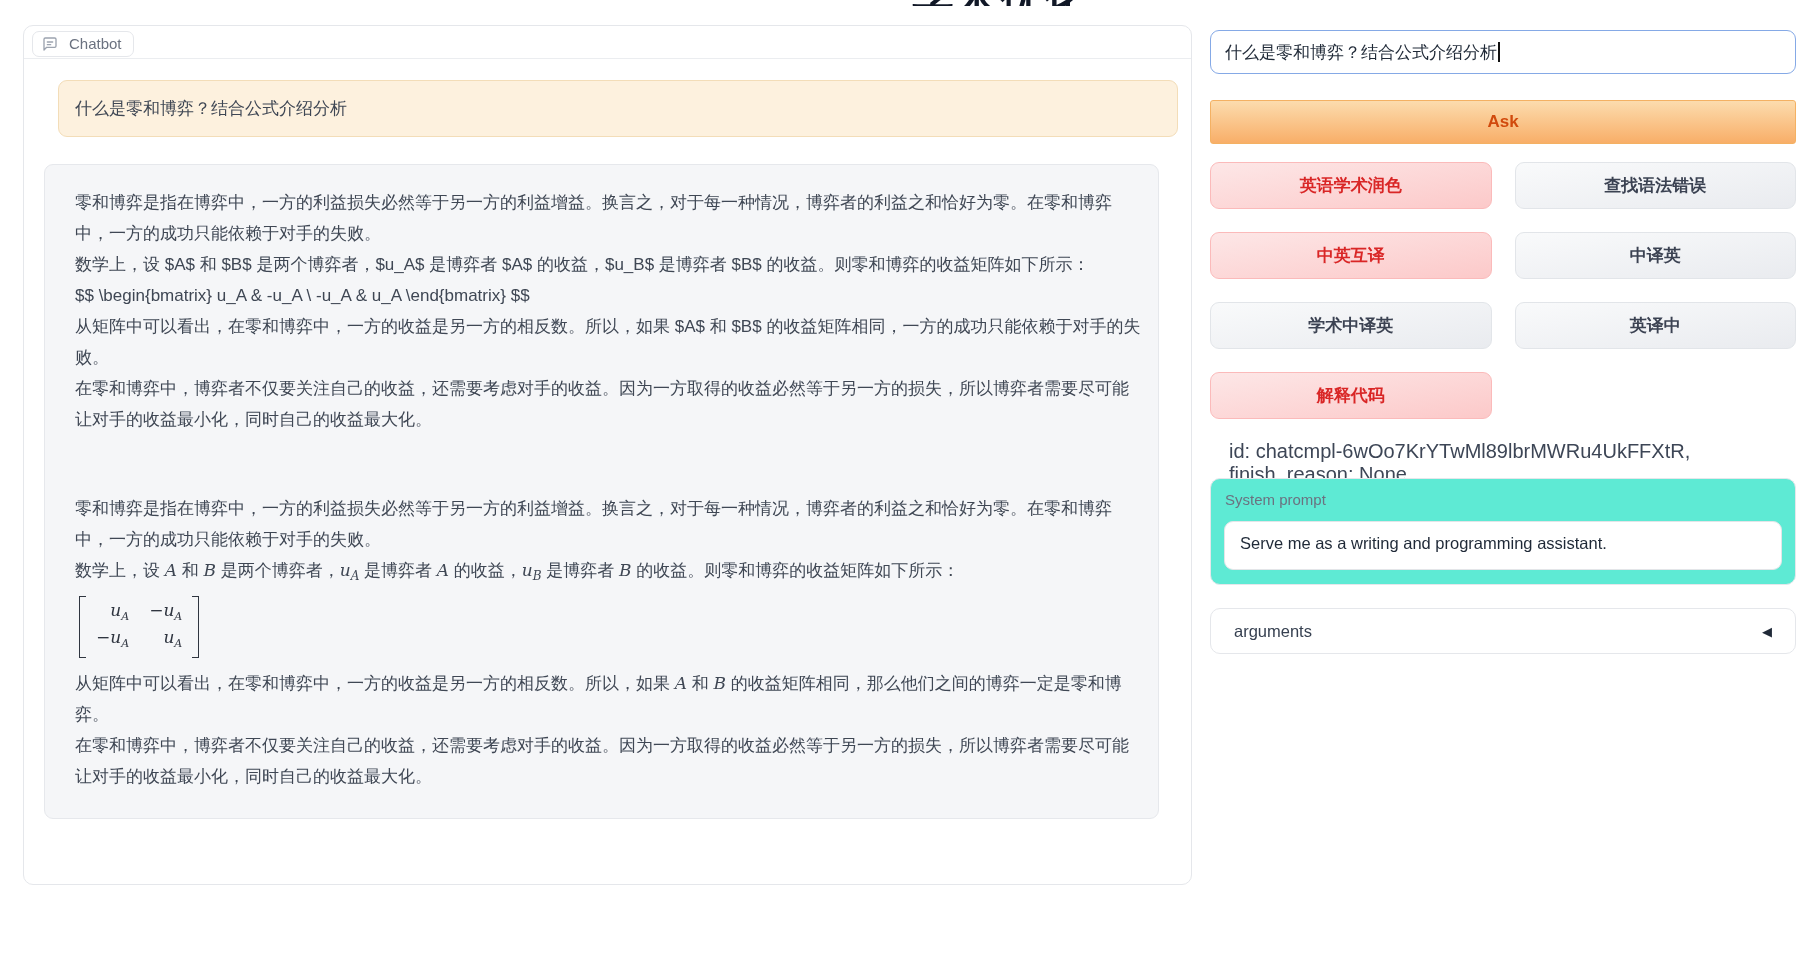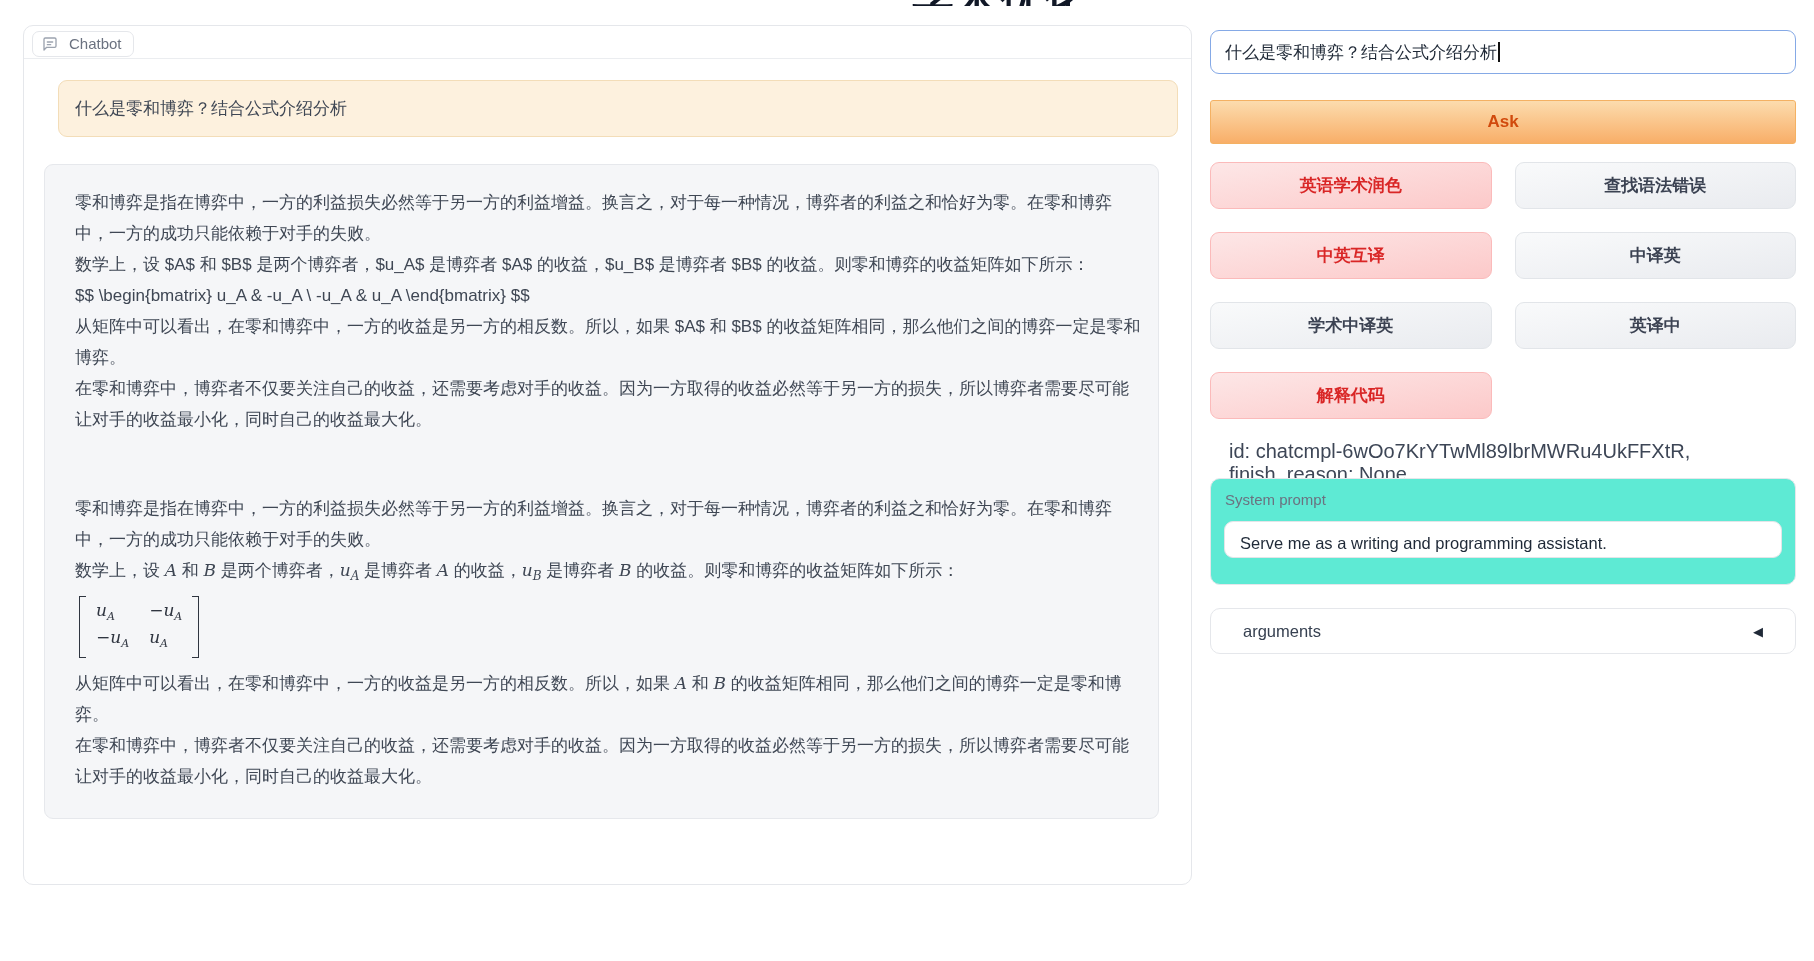--- a/index.html
+++ b/index.html
@@ -29,21 +29,21 @@
   .block.rendered { margin-top:58px; }
 
   .mv { font-family:"DejaVu Serif","Liberation Serif",serif; font-style:italic; }
   .ms { font-family:"DejaVu Serif","Liberation Serif",serif; font-style:italic; font-size:12px; vertical-align:-4px; }
 
   .matrix { display:inline-flex; align-items:stretch; margin:4px 0 2px 4px;
     font-family:"DejaVu Serif","Liberation Serif",serif; font-style:italic; font-size:17px; line-height:21px; color:#2f3540; }
   .br { width:7px; }
   .br.l { border-left:1.6px solid #2f3540; border-top:1.6px solid #2f3540; border-bottom:1.6px solid #2f3540; }
   .br.r { border-right:1.6px solid #2f3540; border-top:1.6px solid #2f3540; border-bottom:1.6px solid #2f3540; }
-  .cells { display:grid; grid-template-columns:auto auto; column-gap:20px; row-gap:0; padding:4px 10px; text-align:left; }
+  .cells { display:grid; grid-template-columns:auto auto; column-gap:20px; row-gap:0; padding:4px 10px; text-align:right; }
   .cells .ms { font-size:11px; }
 
   
   .right-col { position:absolute; left:1210px; top:0; width:586px; height:961px; }
 
   .textbox { position:absolute; left:0; top:30px; width:586px; height:44px;
     border:1.5px solid #85a9e6; border-radius:9px; background:#fff;
     font-size:17px; color:#1f2937; padding:10px 14px; white-space:nowrap; overflow:hidden; }
   .caret { display:inline-block; width:1.5px; height:20px; background:#111; vertical-align:-4px; margin-left:1px; }
 
@@ -58,27 +58,27 @@
   .fn-btn.secondary { background:linear-gradient(to bottom right, #f9fafb, #e9ebef);
     border:1px solid #e2e5e9; color:#3b4252; }
   .fn-btn.stop { background:linear-gradient(to bottom right, #fde7e7, #fcc9c9);
     border:1px solid #fbbaba; color:#d92626; }
 
   .status { position:absolute; left:19px; top:440px; width:584px; font-size:20px; color:#3d4656; }
 
   .sysbox { position:absolute; left:0; top:478px; width:586px; height:107px;
     border:1px solid #e5e7eb; border-radius:10px; background:#5eead4; }
   .syslabel { position:absolute; left:14px; top:12px; font-size:15px; color:#6b7280; }
-  .sysinput { position:absolute; left:13px; right:13px; top:42px; height:37px;
+  .sysinput { position:absolute; left:13px; right:13px; top:42px; height:49px;
     border:1px solid #e3e5e8; border-radius:9px; background:#fff;
     font-size:16.5px; color:#1f2937; padding:12px 15px; white-space:nowrap; overflow:hidden; }
 
   .accordion { position:absolute; left:0; top:608px; width:586px; height:46px;
     border:1px solid #e5e7eb; border-radius:10px; background:#fff;
-    display:flex; align-items:center; justify-content:space-between; padding:0 32px; cursor:pointer; }
+    display:flex; align-items:center; justify-content:space-between; padding:0 23px; cursor:pointer; }
   .accordion .lbl { font-size:16.5px; color:#374151; }
   .accordion .tri { font-size:13px; color:#1f2937; }
 </style>
 </head>
 <body>
 
 <div class="page">
 
   <div class="clip-title">
     <span>学术优化</span>
@@ -101,21 +101,21 @@
       <div class="msg user">
         <span>什么是零和博弈？结合公式介绍分析</span>
       </div>
 
       <div class="msg bot">
 
         <div class="block raw">
           <p>零和博弈是指在博弈中，一方的利益损失必然等于另一方的利益增益。换言之，对于每一种情况，博弈者的利益之和恰好为零。在零和博弈中，一方的成功只能依赖于对手的失败。</p>
           <p>数学上，设 $A$ 和 $B$ 是两个博弈者，$u_A$ 是博弈者 $A$ 的收益，$u_B$ 是博弈者 $B$ 的收益。则零和博弈的收益矩阵如下所示：</p>
           <p>$$ \begin{bmatrix} u_A &amp; -u_A \ -u_A &amp; u_A \end{bmatrix} $$</p>
-          <p>从矩阵中可以看出，在零和博弈中，一方的收益是另一方的相反数。所以，如果 $A$ 和 $B$ 的收益矩阵相同，那么他们之间的博弈一定是零和博弈。</p>
+          <p>从矩阵中可以看出，在零和博弈中，一方的收益是另一方的相反数。所以，如果 $A$ 和 $B$ 的收益矩阵相同，一方的成功只能依赖于对手的失败。</p>
           <p>在零和博弈中，博弈者不仅要关注自己的收益，还需要考虑对手的收益。因为一方取得的收益必然等于另一方的损失，所以博弈者需要尽可能让对手的收益最小化，同时自己的收益最大化。</p>
         </div>
 
         <div class="block rendered">
           <p>零和博弈是指在博弈中，一方的利益损失必然等于另一方的利益增益。换言之，对于每一种情况，博弈者的利益之和恰好为零。在零和博弈中，一方的成功只能依赖于对手的失败。</p>
           <p>
             <span>数学上，设 </span><span class="mv">A</span><span> 和 </span><span class="mv">B</span><span> 是两个博弈者，</span><span class="mv">u</span><span class="ms">A</span><span> 是博弈者 </span><span class="mv">A</span><span> 的收益，</span><span class="mv">u</span><span class="ms">B</span><span> 是博弈者 </span><span class="mv">B</span><span> 的收益。则零和博弈的收益矩阵如下所示：</span>
           </p>
 
           <div class="matrix">

